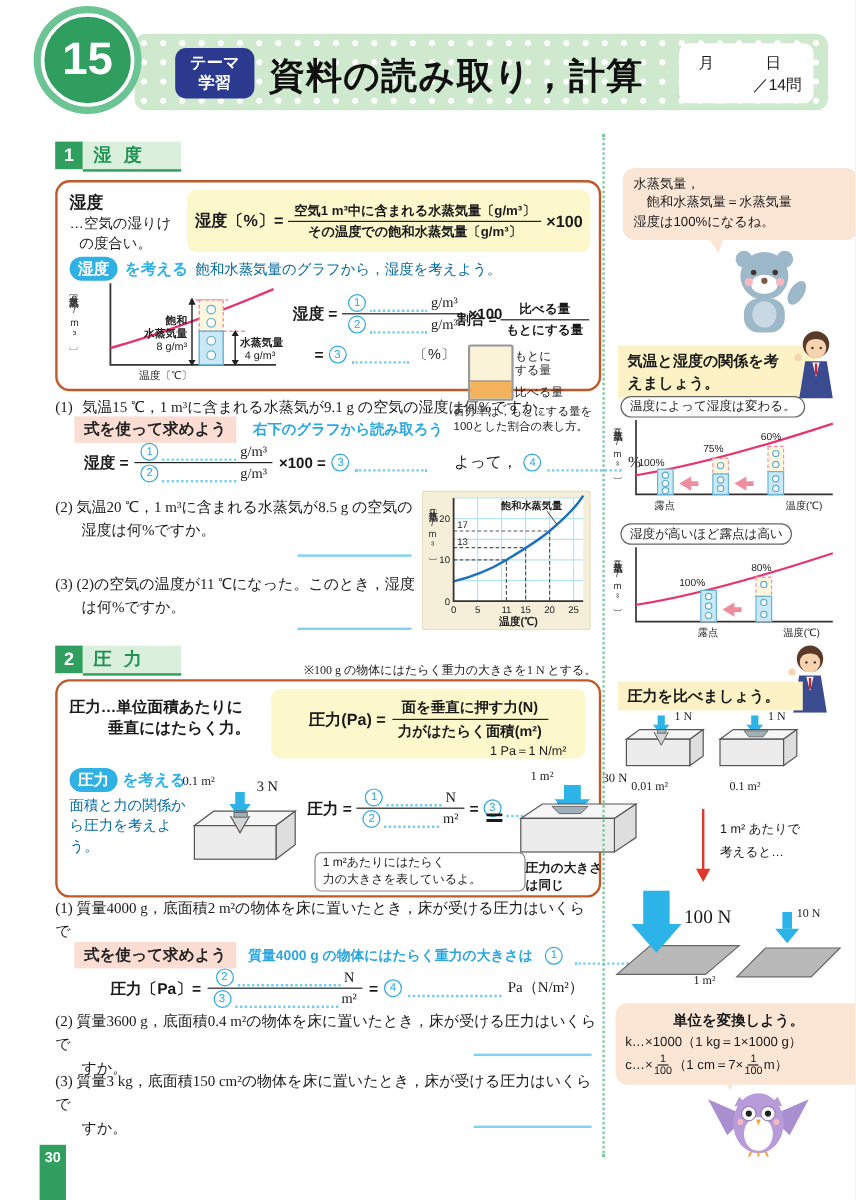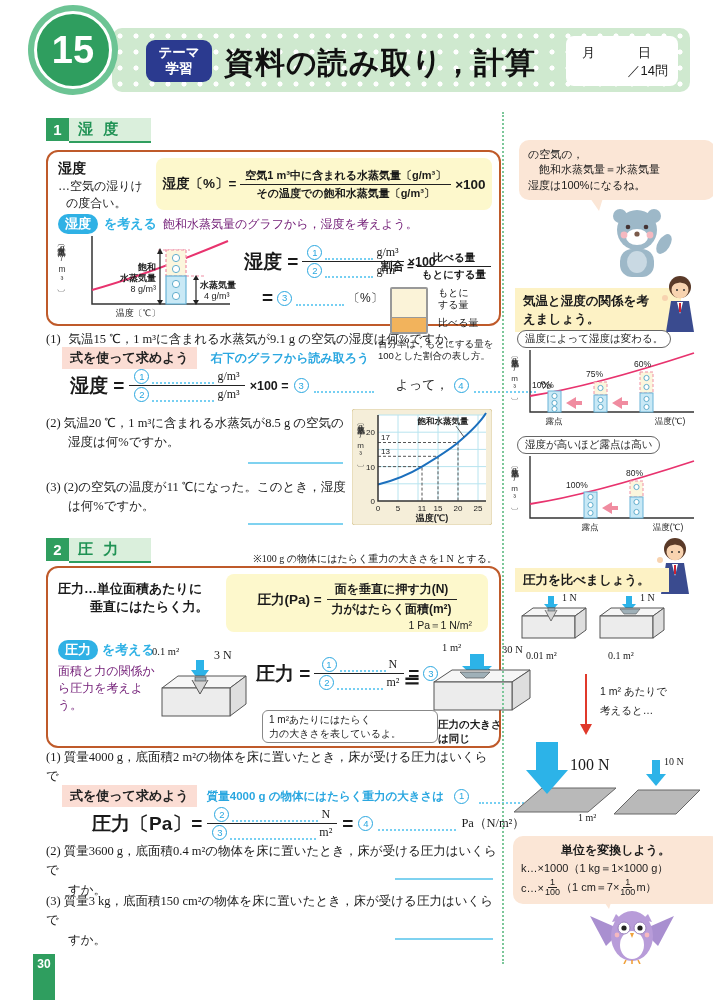--- a/index.html
+++ b/index.html
@@ -21,35 +21,35 @@
   
   .secrow{display:flex;align-items:stretch;}
   .secnum{width:23px;height:23px;background:#2f9e5f;color:#fff;font-weight:bold;font-size:15px;
         display:flex;align-items:center;justify-content:center;}
   .sectitle{height:23px;background:#daefdc;border-bottom:2px solid #2f9e5f;color:#1f9254;font-weight:bold;
         font-size:15px;display:flex;align-items:center;padding:0 30px 0 9px;letter-spacing:3px;}
   .thinkbox{border:2.5px solid #bf5a2a;border-radius:12px;background:#fff;}
   .yellowbox{background:#fdf8cc;border-radius:8px;}
   .thinkbadge{background:#2fb1e5;color:#fff;font-weight:bold;border-radius:11px;padding:1px 7px;font-size:13px;}
   .thinksfx{color:#2fb1e5;font-weight:bold;font-size:13px;}
-  .lead{font-size:12px;color:#701a75;}
+  .lead{font-size:12px;color:#0369a1;}
   
   .frac{display:inline-flex;flex-direction:column;align-items:center;vertical-align:middle;}
   .fnum,.fden{display:flex;align-items:flex-end;gap:3px;padding:1px 5px;white-space:nowrap;}
   .fbar{border-top:1.6px solid #222;align-self:stretch;height:0;}
   .cnum{display:inline-flex;width:13px;height:13px;border:1.3px solid #2aa7e0;border-radius:50%;
         color:#2aa7e0;font-size:9.5px;line-height:1;align-items:center;justify-content:center;flex:none;
         font-family:"Liberation Sans",sans-serif;}
   .blank{display:inline-block;border-bottom:2px dotted #76cff2;height:13px;}
   .ansline{border-bottom:2px solid #7fd2f0;}
   .qtext{font-family:"Liberation Serif",serif;font-size:12.5px;color:#1a1a1a;line-height:1.55;}
   .pinkbadge{background:#fbddd4;font-weight:bold;font-size:13px;padding:2px 8px;color:#222;}
   .bluebold{color:#2aa7e0;font-weight:bold;}
   .equnit{font-family:"Liberation Serif",serif;font-size:12px;}
-  .eqlhs{font-weight:bold;font-size:19px;white-space:nowrap;}
+  .eqlhs{font-weight:bold;font-size:13px;white-space:nowrap;}
   
   .divider{border-left:2px dotted #7cc79a;}
   .bubble{background:#fbe6d6;border-radius:10px;}
   .btail{width:0;height:0;border-left:9px solid transparent;border-right:4px solid transparent;border-top:13px solid #fbe6d6;}
   .yellowband{background:#fdf2c5;font-weight:bold;font-size:12.5px;line-height:1.45;padding:4px 8px;}
   .wbubble{background:#fff;border:1.5px solid #666;border-radius:10px;font-size:10.5px;padding:1px 7px;white-space:nowrap;}
   .vtext{writing-mode:vertical-rl;text-orientation:upright;letter-spacing:0.5px;color:#333;}
   .sfrac{display:inline-flex;flex-direction:column;align-items:center;font-size:9px;line-height:1.05;vertical-align:middle;}
   .sfrac .t{border-bottom:1px solid #222;padding:0 2px;}
   
@@ -162,21 +162,21 @@
 
     <div class="abs" style="left:330px;top:80px;width:116px;">
       <div style="display:flex;align-items:center;gap:3px;justify-content:center;margin-top:18px;">
         <span style="font-weight:bold;font-size:11.5px;">割合 =</span>
         <span class="frac">
           <span class="fnum" style="font-size:10.5px;font-weight:bold;">比べる量</span>
           <span class="fbar"></span>
           <span class="fden" style="font-size:10.5px;font-weight:bold;">もとにする量</span>
         </span>
       </div>
-      <div style="display:flex;gap:10px;margin-top:4px;margin-left:12px;align-items:flex-start;">
+      <div style="display:flex;gap:1px;margin-top:4px;margin-left:12px;align-items:flex-end;">
         <div class="cup">
           <div class="cuptop"></div>
           <div class="cupbot"></div>
         </div>
         <div style="font-size:10px;line-height:1.2;">
           <div>もとに</div>
           <div>する量</div>
           <div style="margin-top:6px;">比べる量</div>
         </div>
       </div>
@@ -406,21 +406,21 @@
     <span>質量3 kg，底面積150 cm²の物体を床に置いたとき，床が受ける圧力はいくらで</span>
     <div style="padding-left:22px;">すか。</div>
   </div>
   <div class="abs ansline" style="left:395px;top:938px;width:98px;"></div>
 
   <div class="abs pagetab" style="left:33px;top:954px;width:22px;height:46px;">30</div>
 
   <div class="abs divider" style="left:502px;top:112px;height:852px;"></div>
 
   <div class="abs bubble" style="left:519px;top:140px;width:178px;padding:7px 9px;font-size:11px;line-height:1.4;">
-    <div>の空気の，</div>
+    <div>水蒸気量，</div>
     <div>　飽和水蒸気量＝水蒸気量</div>
     <div>湿度は100%になるね。</div>
   </div>
   <div class="abs btail" style="left:590px;top:198px;"></div>
   <svg class="abs" style="left:598px;top:200px;" width="80" height="80" viewBox="0 0 80 80">
     <circle cx="22" cy="16" r="7" fill="#9db8c8"></circle>
       <circle cx="56" cy="16" r="7" fill="#9db8c8"></circle>
     <ellipse cx="66" cy="44" rx="6" ry="11" fill="#9db8c8" transform="rotate(32 66 44)"></ellipse>
     <circle cx="39" cy="30" r="20" fill="#9db8c8"></circle>
     <ellipse cx="39" cy="37" rx="11" ry="8" fill="#fff"></ellipse>

